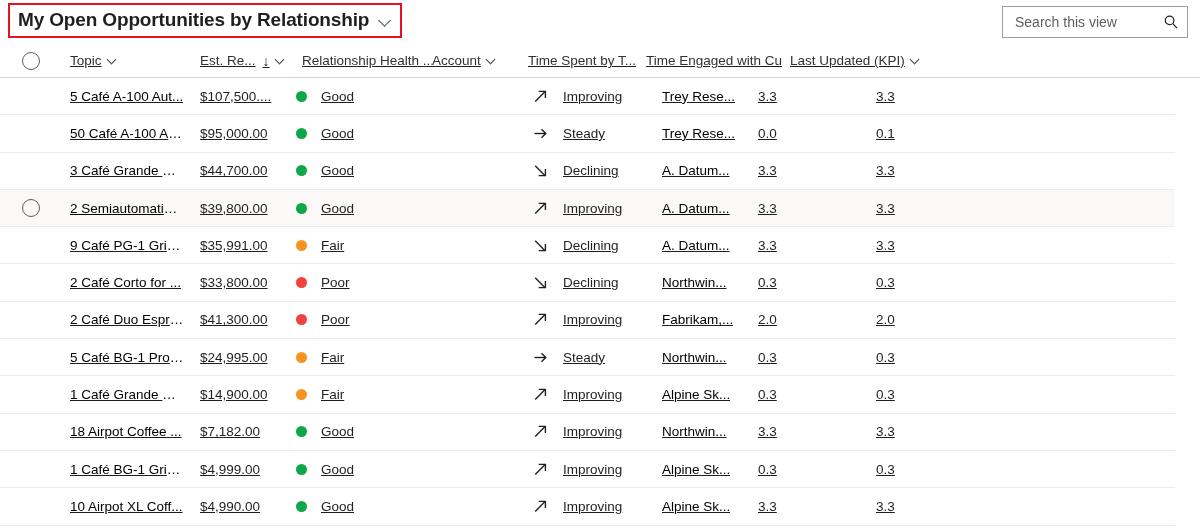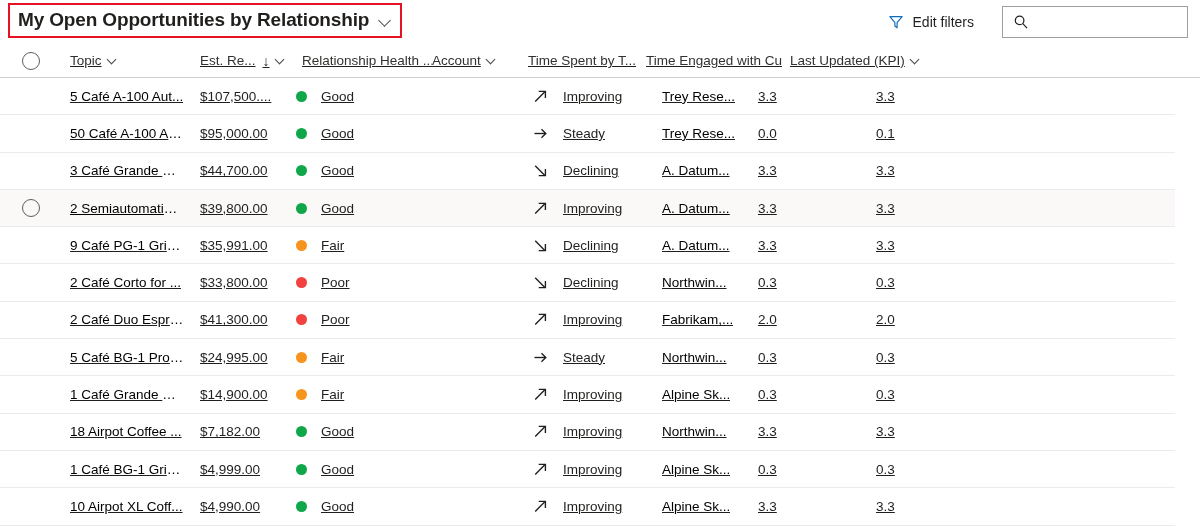--- a/index.html
+++ b/index.html
@@ -224,28 +224,23 @@
 <div class="command-bar">
 
   <div class="view-selector-wrap">
     <span class="view-title">My Open Opportunities by Relationship</span>
     <span class="chev-down"></span>
   </div>
 
   <div class="cmd-right">
 
 
-    <button class="cmd-btn">
-      <svg class="cmd-icon" viewBox="0 0 20 20">
-        <path d="M3.2 4.0 L16.8 4.0 L11.2 10.6 L11.2 16.4 L8.8 14.4 L8.8 10.6 Z" fill="none" stroke="#0f6cbd" stroke-width="1.3" stroke-linejoin="round"></path>
-      </svg>
-      <span>Edit filters</span>
-    </button>
 
     <div class="search-box">
+      <input class="search-input" type="text" placeholder="Search this view" style="">
       <svg class="search-icon" viewBox="0 0 16 16">
         <circle cx="6.6" cy="6.4" r="4.3" fill="none" stroke="#201f1e" stroke-width="1.2"></circle>
         <line x1="9.8" y1="9.7" x2="14.0" y2="14.2" stroke="#201f1e" stroke-width="1.2"></line>
       </svg>
     </div>
 
   </div>
 </div>
 
 <div class="grid">

